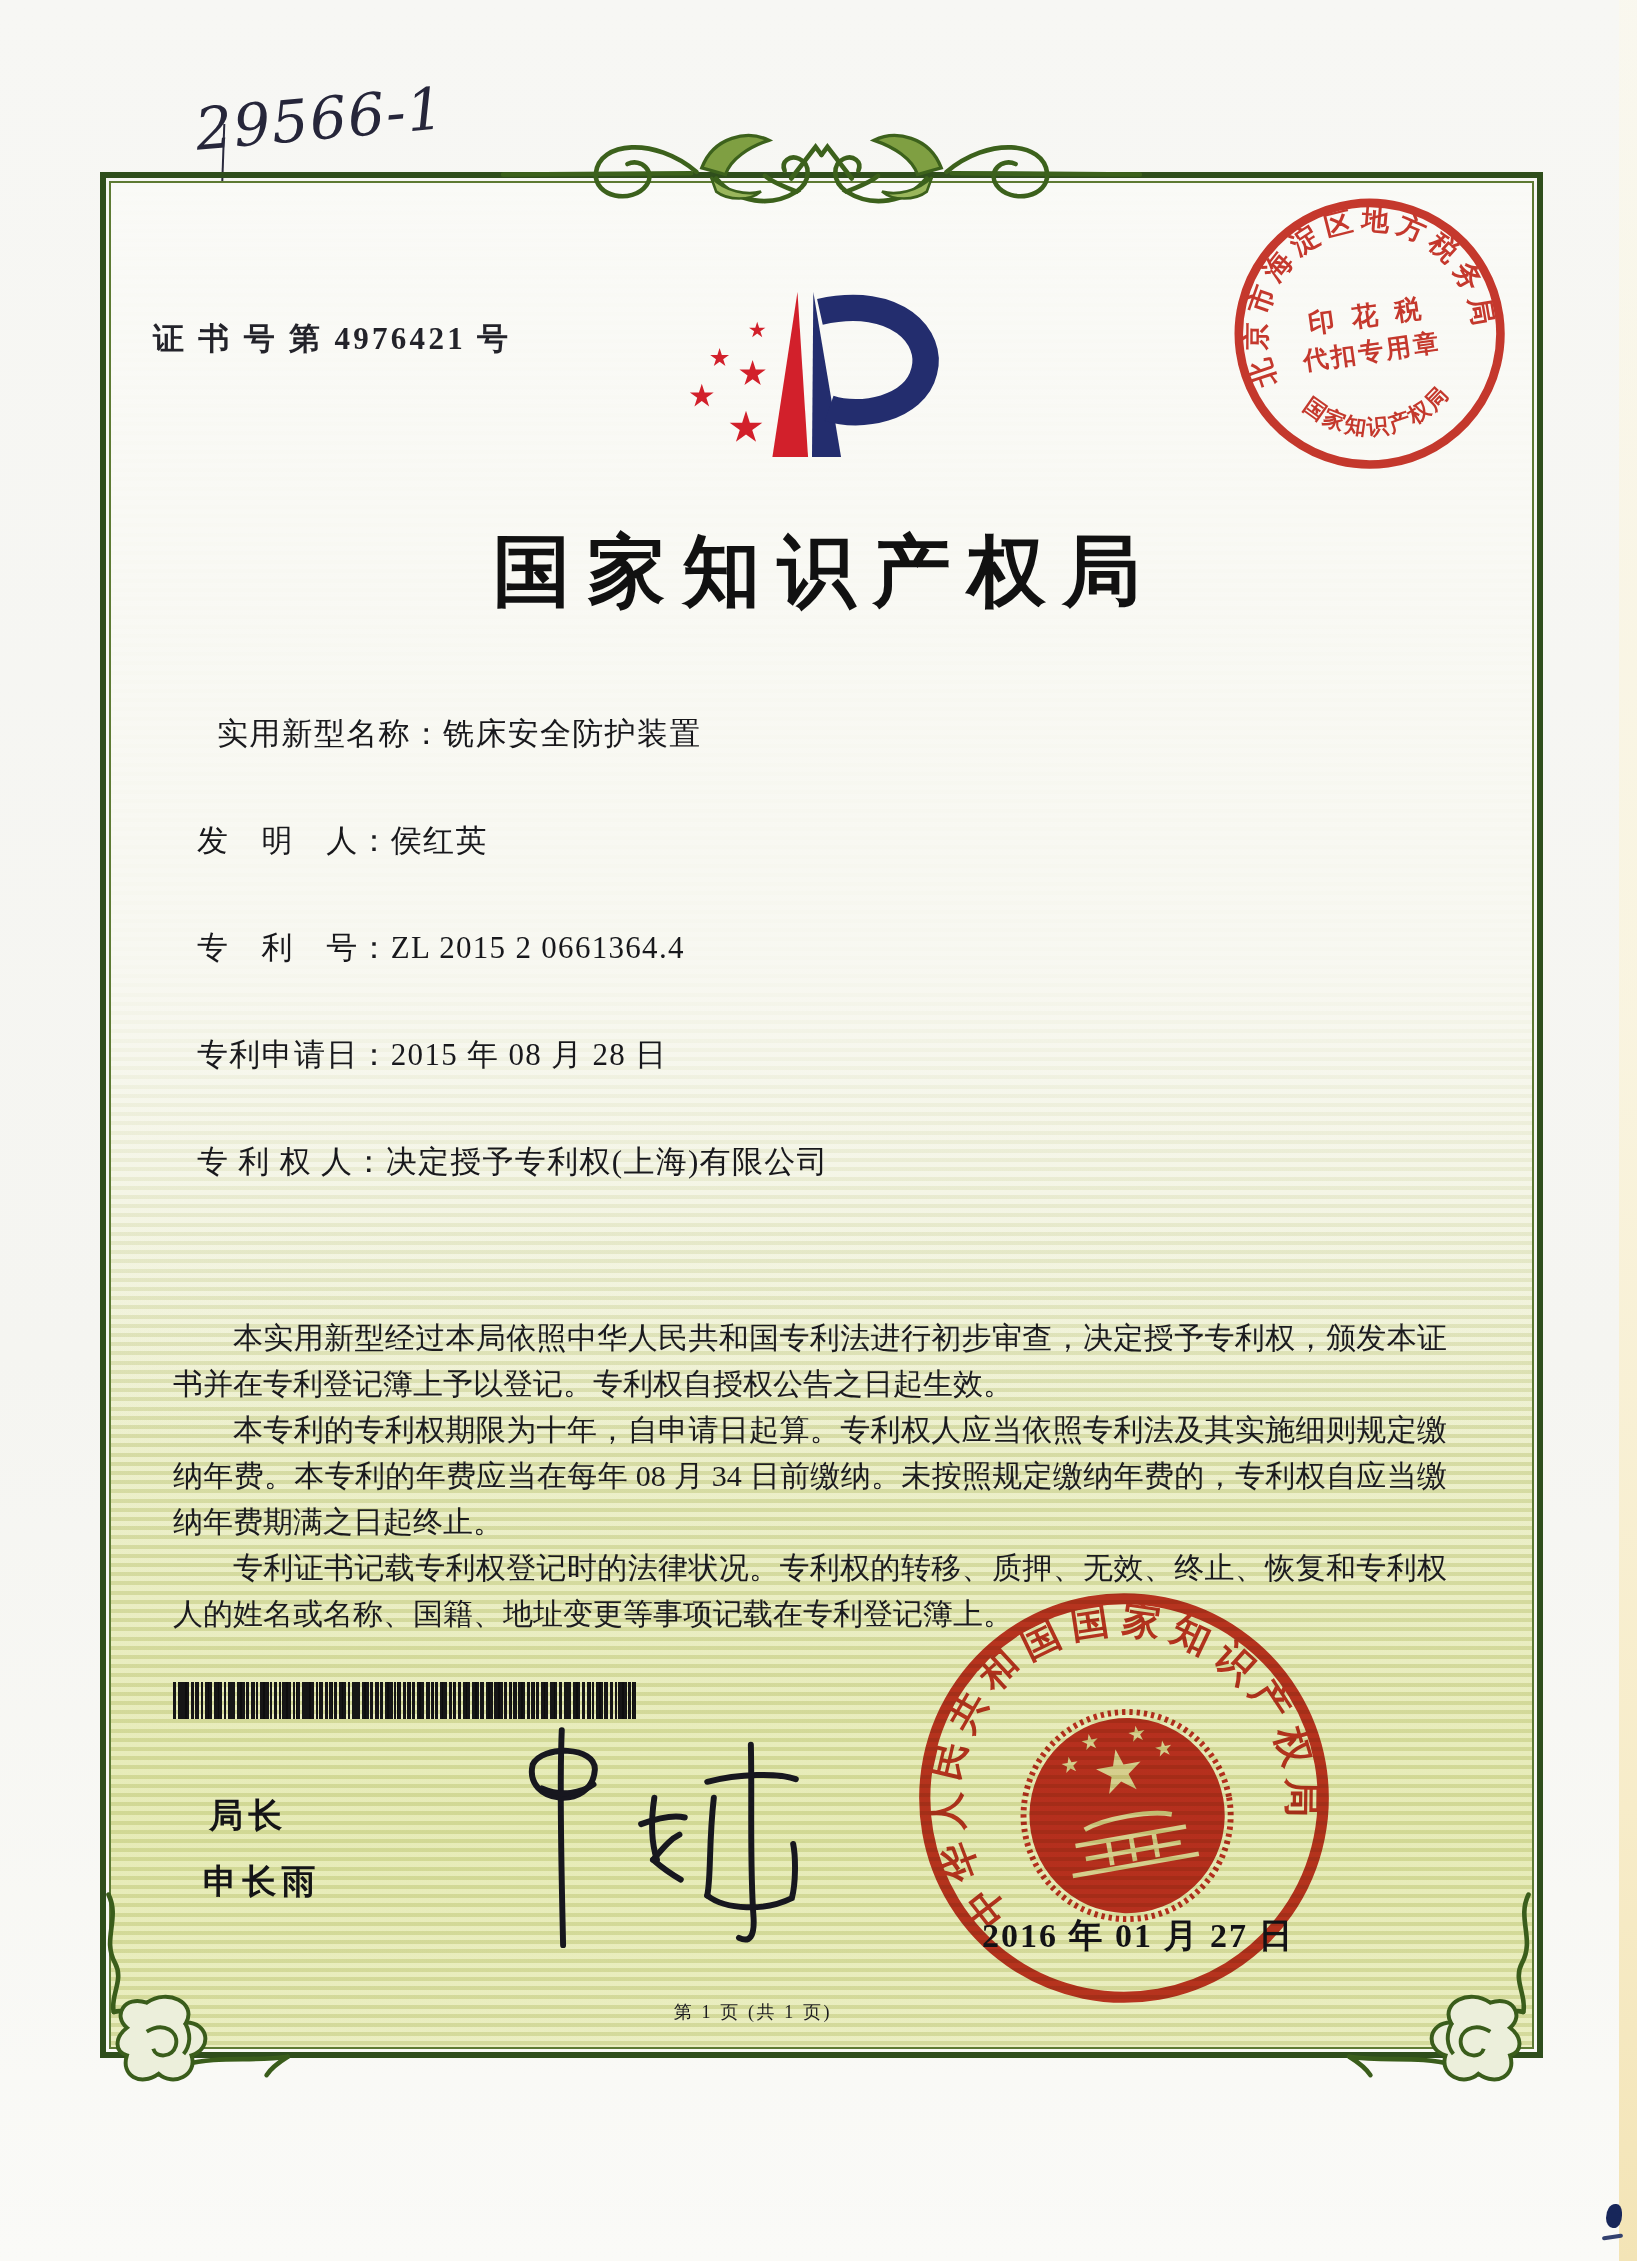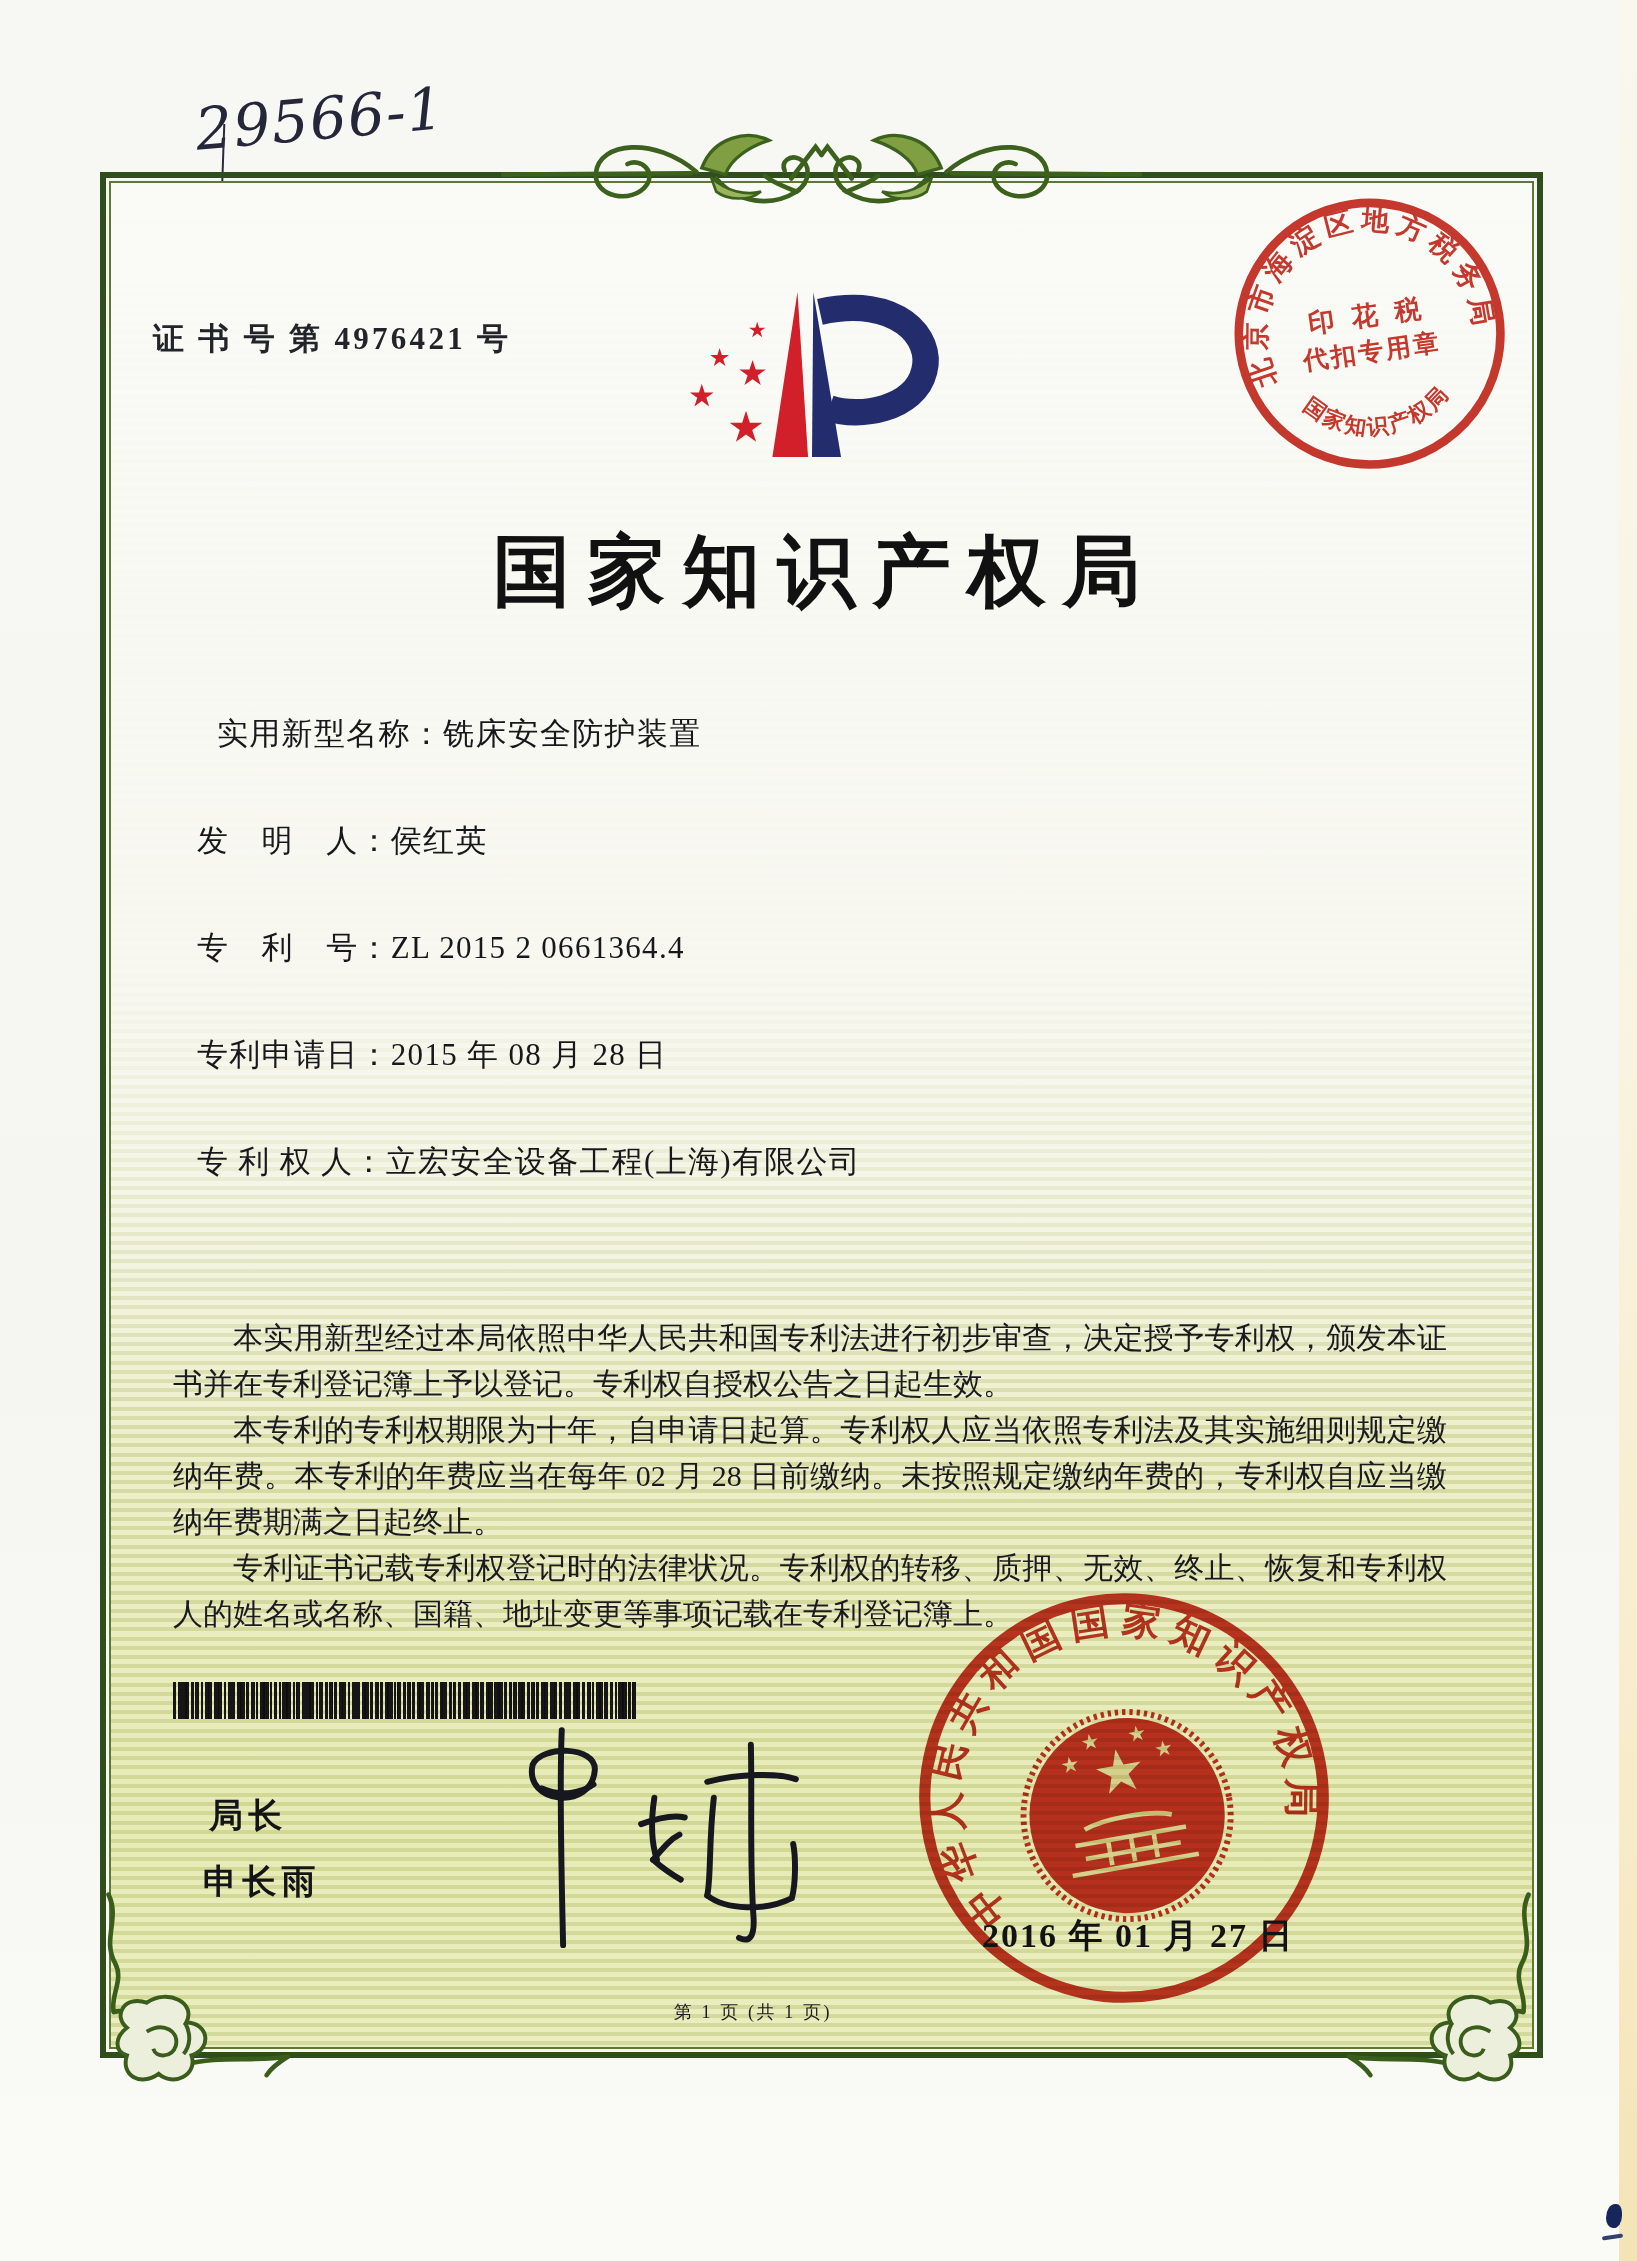--- a/index.html
+++ b/index.html
@@ -223,26 +223,26 @@
   <div class="field-row f1">
     <span class="field-label">发　明　人：</span><span class="field-value">侯红英</span>
   </div>
   <div class="field-row f2">
     <span class="field-label">专　利　号：</span><span class="field-value">ZL 2015 2 0661364.4</span>
   </div>
   <div class="field-row f3">
     <span class="field-label">专利申请日：</span><span class="field-value">2015 年 08 月 28 日</span>
   </div>
   <div class="field-row f4">
-    <span class="field-label">专 利 权 人：</span><span class="field-value">立宏安全设备工程(上海)有限公司</span>
+    <span class="field-label">专 利 权 人：</span><span class="field-value">决定授予专利权(上海)有限公司</span>
   </div>
 
   <div class="body-text">
     <p>本实用新型经过本局依照中华人民共和国专利法进行初步审查，决定授予专利权，颁发本证书并在专利登记簿上予以登记。专利权自授权公告之日起生效。</p>
-    <p>本专利的专利权期限为十年，自申请日起算。专利权人应当依照专利法及其实施细则规定缴纳年费。本专利的年费应当在每年 02 月 28 日前缴纳。未按照规定缴纳年费的，专利权自应当缴纳年费期满之日起终止。</p>
+    <p>本专利的专利权期限为十年，自申请日起算。专利权人应当依照专利法及其实施细则规定缴纳年费。本专利的年费应当在每年 08 月 34 日前缴纳。未按照规定缴纳年费的，专利权自应当缴纳年费期满之日起终止。</p>
     <p>专利证书记载专利权登记时的法律状况。专利权的转移、质押、无效、终止、恢复和专利权人的姓名或名称、国籍、地址变更等事项记载在专利登记簿上。</p>
   </div>
 
   <div class="barcode"></div>
 
   <div class="signer-title">局长</div>
   <div class="signer-name">申长雨</div>
 
   <svg class="signature-svg" viewBox="0 0 540 360" xmlns="http://www.w3.org/2000/svg">
     <g stroke="#17171f" stroke-width="9" fill="none" stroke-linecap="round">

